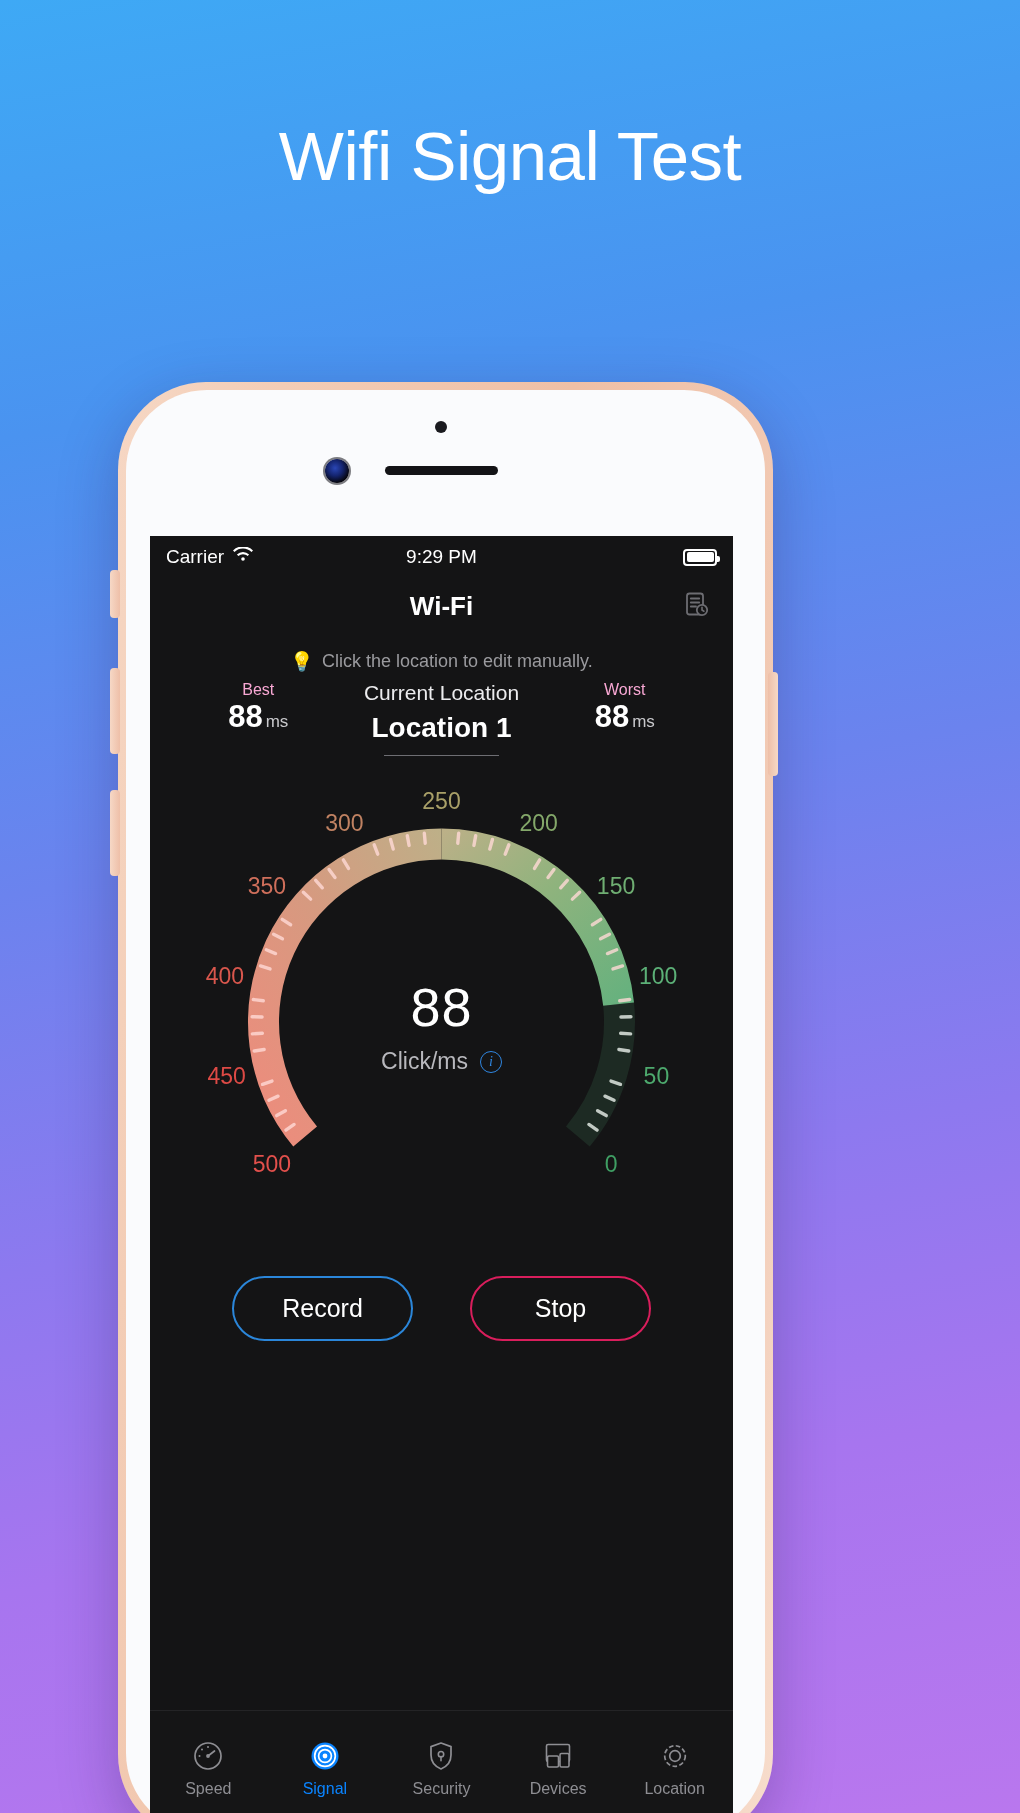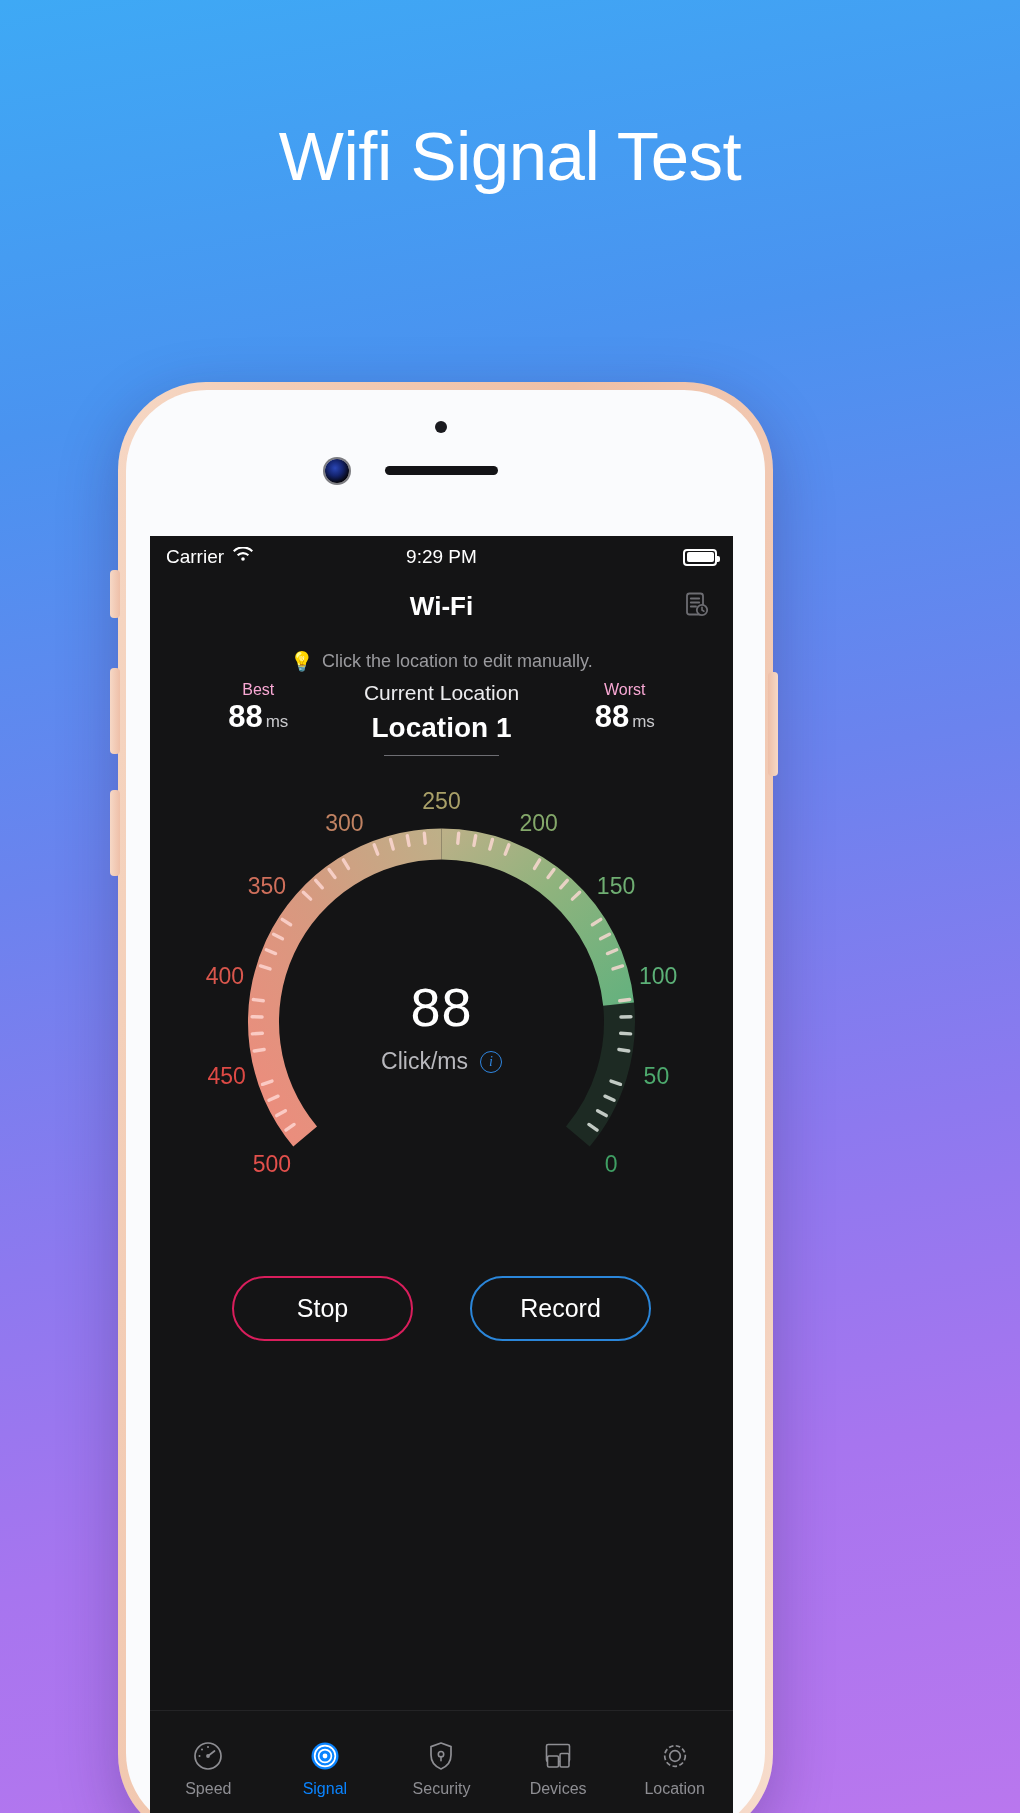--- a/index.html
+++ b/index.html
@@ -297,22 +297,22 @@
     <div class="gauge-center">
       <div class="big">88</div>
       <div class="sub">
         <span>Click/ms</span>
         <span class="info-i">i</span>
       </div>
     </div>
   </div>
 
   <div class="actions">
+    <div class="pill record">Record</div>
     <div class="pill stop">Stop</div>
-    <div class="pill record">Record</div>
   </div>
 
   <div class="tabbar">
     <div class="tab">
       <span>
         <svg width="34" height="34" viewBox="0 0 34 34">
             <circle cx="17" cy="17" r="13" fill="none" stroke="#8e8e93" stroke-width="1.7"></circle>
             <path d="M17 17l6.5-5" stroke="#8e8e93" stroke-width="1.7" stroke-linecap="round"></path>
             <circle cx="17" cy="17" r="1.9" fill="#8e8e93"></circle>
             <circle cx="8.5" cy="17" r="1" fill="#8e8e93"></circle>

